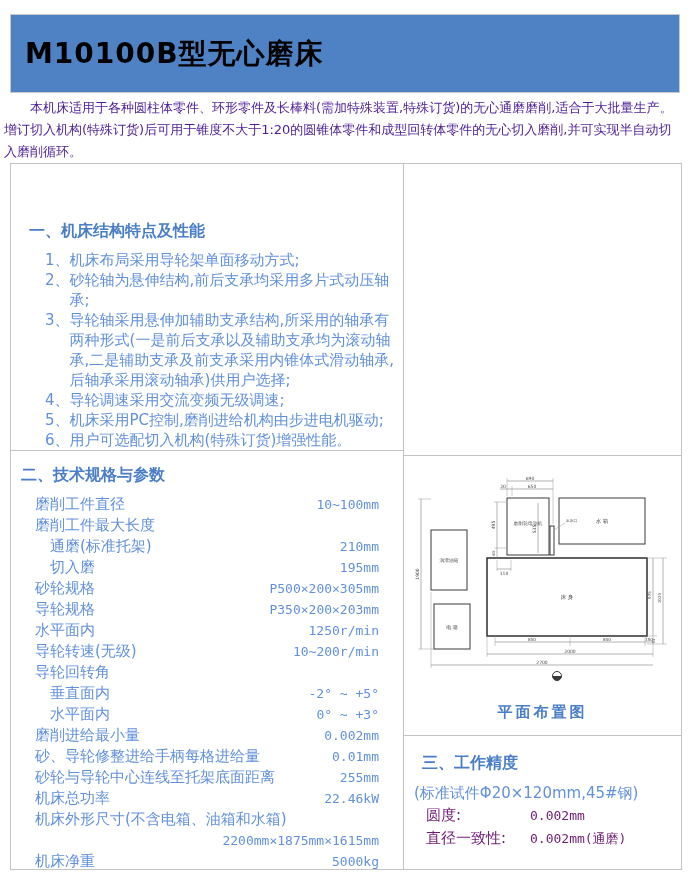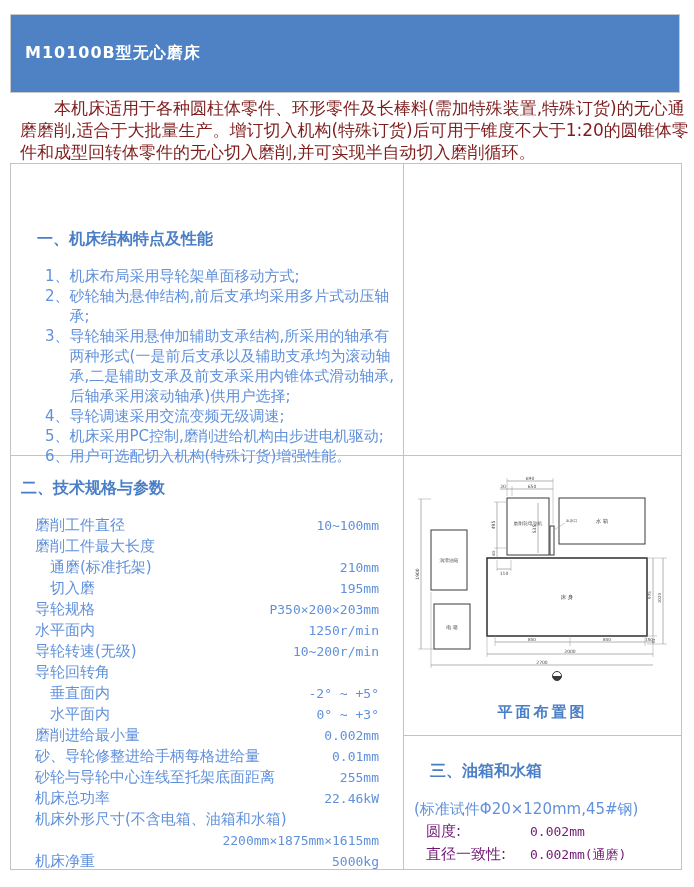--- a/index.html
+++ b/index.html
@@ -6,41 +6,41 @@
   .page {
     position:relative; width:694px; height:887px; background:#fff;
     font-family:"DejaVu Sans", sans-serif; overflow:hidden;
   }
   .title-bar {
     position:absolute; left:10px; top:14px; width:670px; height:79px;
     background:#4E82C4; border:1px solid #c9c9c9;
     display:flex; align-items:center; box-sizing:border-box;
   }
   .title-bar h1 {
-    margin:0 0 0 14px; color:#ffffff; font-size:16px; font-weight:bold; letter-spacing:1px;
+    margin:0 0 0 14px; color:#000000; font-size:28px; font-weight:bold; letter-spacing:1px;
   }
   .intro {
-    position:absolute; left:20px; top:97px; width:674px; margin:0;
-    color:#7f1d1d; font-size:17px; line-height:22px; text-indent:2em;
+    position:absolute; left:4px; top:97px; width:674px; margin:0;
+    color:#4c1d95; font-size:13px; line-height:22px; text-indent:2em;
   }
   .doc-table {
     position:absolute; left:10px; top:163px; width:672px; height:707px;
     border:1px solid #c3c3c3; box-sizing:border-box; display:flex; background:#fff;
   }
   .col-left { width:393px; border-right:1px solid #c3c3c3; box-sizing:border-box;
     display:flex; flex-direction:column; }
   .col-right { flex:1; display:flex; flex-direction:column; }
   .cell { box-sizing:border-box; }
   .cell-features { height:292px; border-bottom:1px solid #c3c3c3; padding:49px 8px 0 10px; }
   .cell-specs { flex:1; padding:6px 0 0 0; }
   .cell-empty { height:292px; border-bottom:1px solid #c3c3c3; }
   .cell-diagram { height:280px; border-bottom:1px solid #c3c3c3; text-align:center; padding-top:16px; }
   .cell-accuracy { flex:1; padding:9px 6px 0 10px; }
 
-  h2.sec-title { margin:16px; color:#4A7EC6; font-size:16px; font-weight:bold; }
+  h2.sec-title { margin:8px; color:#4A7EC6; font-size:16px; font-weight:bold; }
   .cell-specs h2.sec-title { margin-left:10px; }
 
   .feature-list { margin-top:5px; }
   .feature-item { display:flex; color:#6191DB; font-size:15px; line-height:20px; padding-left:24px; }
   .feature-item .num { flex:0 0 23px; }
   .feature-item .txt { flex:1; }
 
   .spec-list { margin-top:3px; }
   .spec-row {
     display:flex; justify-content:space-between; align-items:baseline;
@@ -118,20 +118,24 @@
             <span class="spec-label">磨削工件最大长度</span>
             <span class="spec-value"></span>
           </div>
           <div class="spec-row indent">
             <span class="spec-label">通磨(标准托架)</span>
             <span class="spec-value">210mm</span>
           </div>
           <div class="spec-row indent">
             <span class="spec-label">切入磨</span>
             <span class="spec-value">195mm</span>
+          </div>
+          <div class="spec-row">
+            <span class="spec-label">砂轮规格</span>
+            <span class="spec-value">P500×200×305mm</span>
           </div>
           <div class="spec-row">
             <span class="spec-label">导轮规格</span>
             <span class="spec-value">P350×200×203mm</span>
           </div>
           <div class="spec-row">
             <span class="spec-label">水平面内</span>
             <span class="spec-value">1250r/min</span>
           </div>
           <div class="spec-row">
@@ -255,21 +259,21 @@
           <line class="dim-line" x1="24" y1="193" x2="246" y2="193"></line>
           <text x="135" y="191.5" font-size="4.5" text-anchor="middle">2700</text>
 
           <circle cx="150" cy="204" r="4.5" class="box-line"></circle>
           <path d="M145.5 204 a4.5 4.5 0 0 0 9 0 Z" fill="#3a3a3a"></path>
         </svg>
         <div class="diagram-caption">平面布置图</div>
       </div>
 
       <section class="cell cell-accuracy">
-        <h2 class="sec-title">三、油箱和水箱</h2>
+        <h2 class="sec-title">三、工作精度</h2>
         <div class="acc-subtitle">(标准试件Φ20×120mm,45#钢)</div>
         <div class="acc-row">
           <span class="acc-label">圆度:</span>
           <span class="acc-value">0.002mm</span>
         </div>
         <div class="acc-row">
           <span class="acc-label">直径一致性:</span>
           <span class="acc-value">0.002mm(通磨)</span>
         </div>
       </section>

